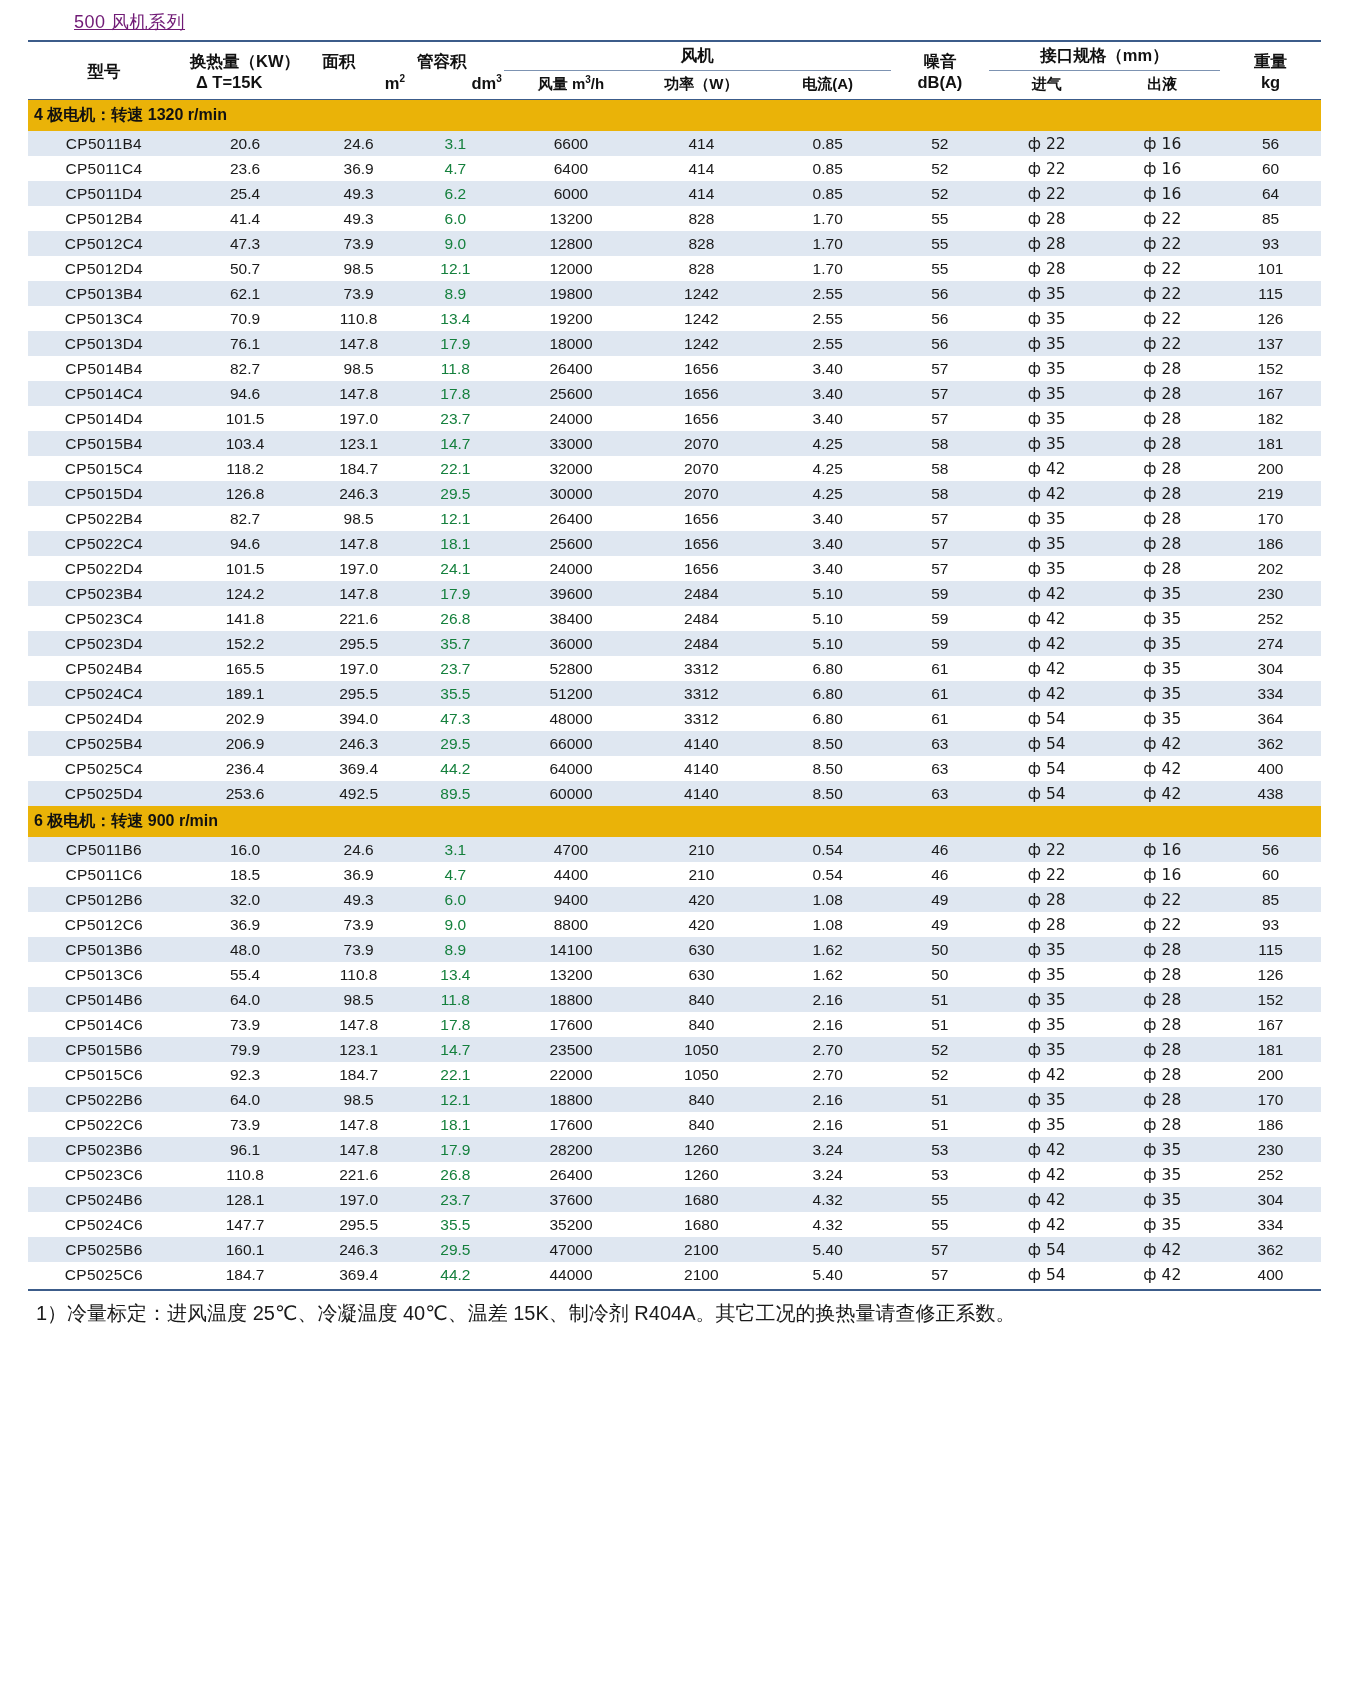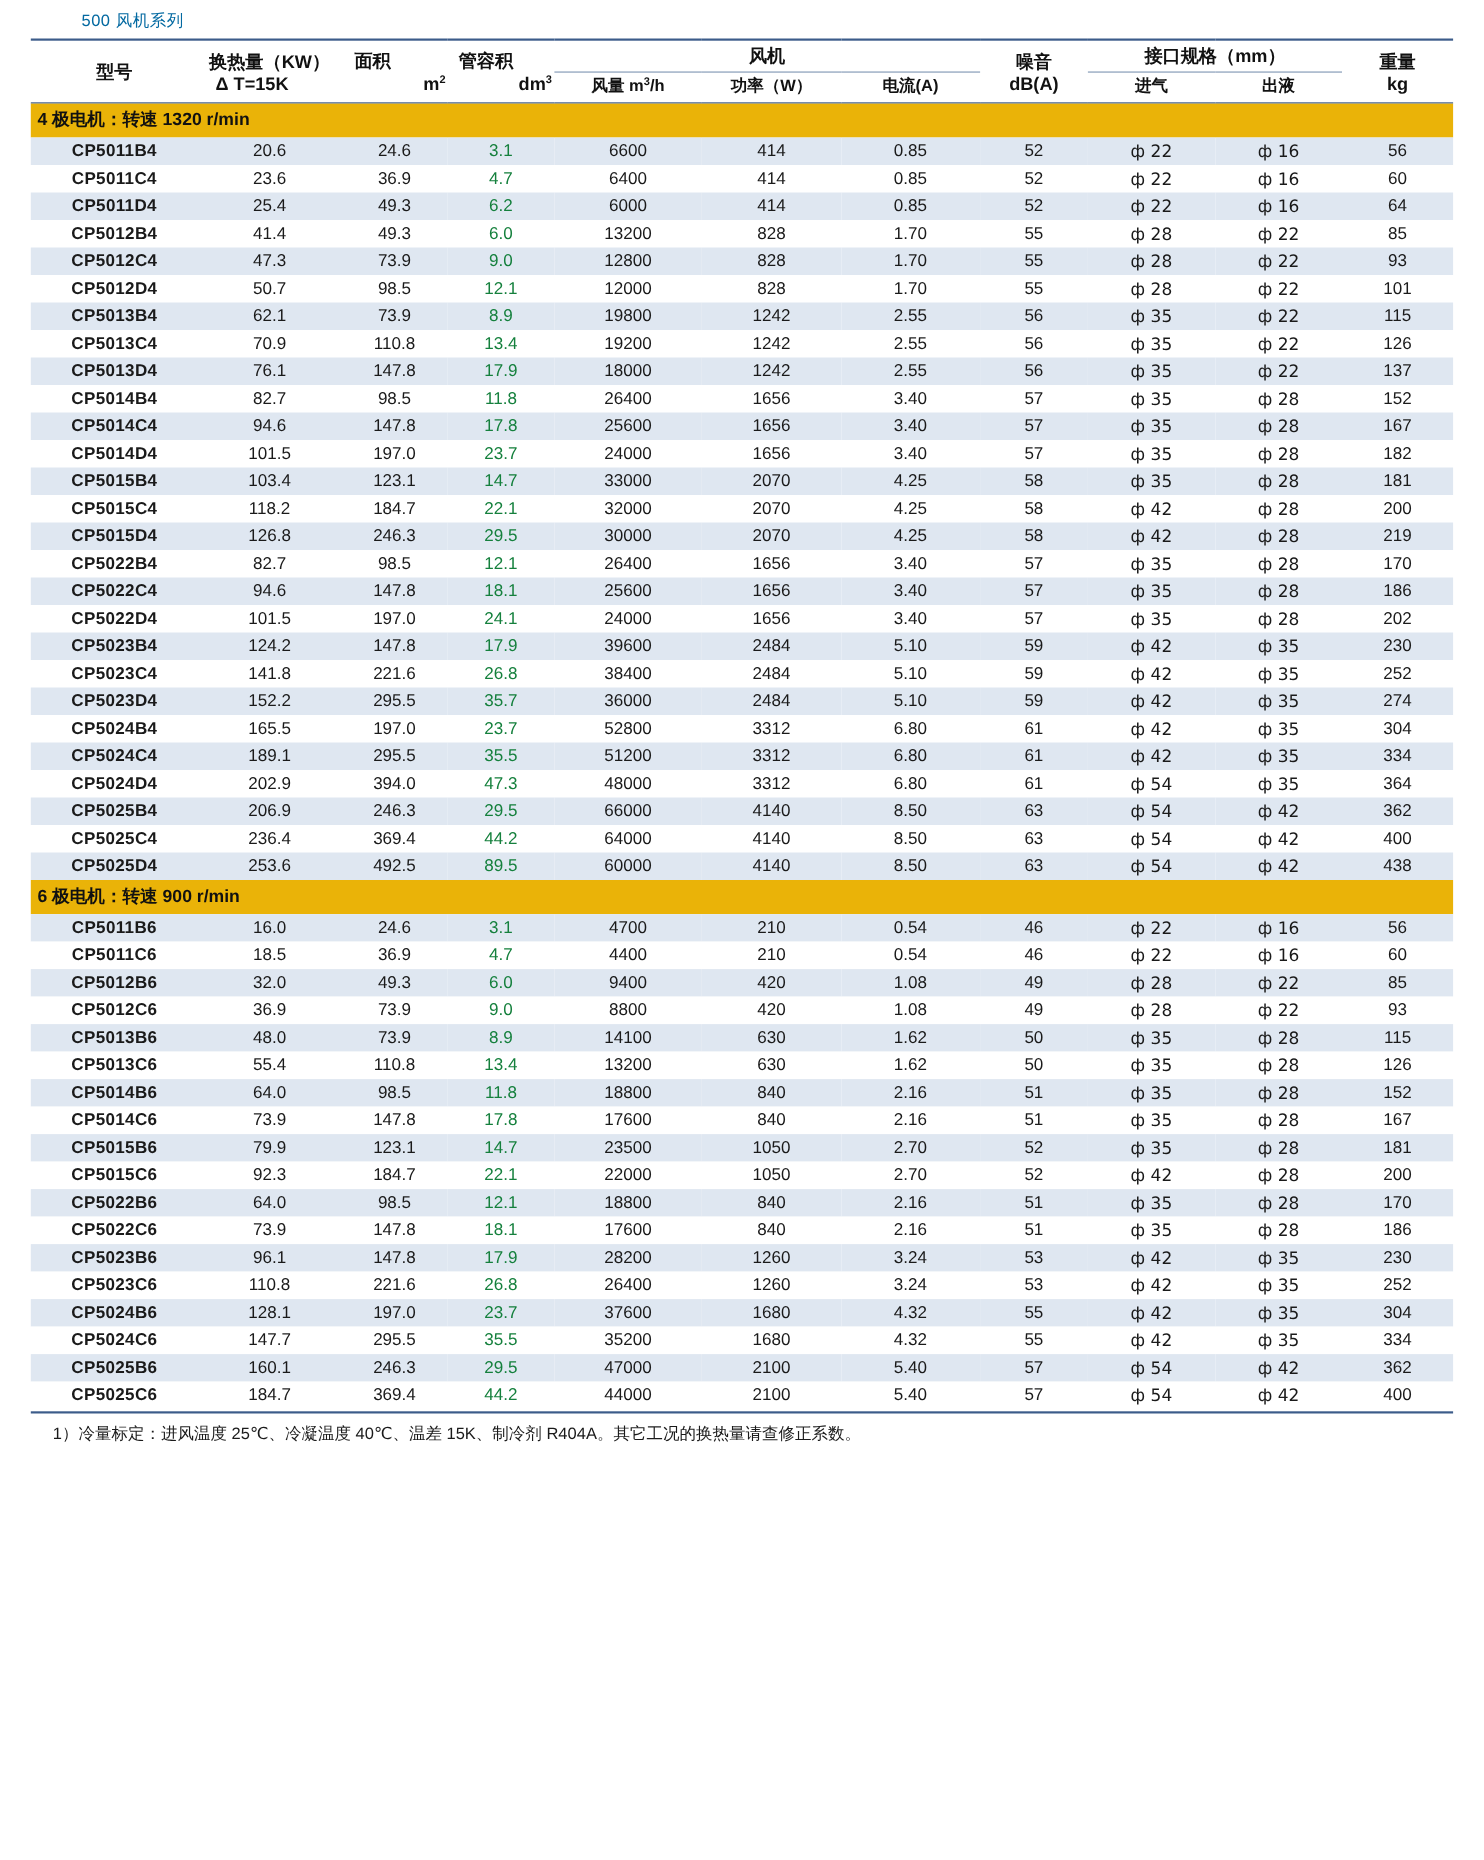--- a/index.html
+++ b/index.html
@@ -11,24 +11,25 @@
     font-family: "Liberation Sans", "DejaVu Sans", sans-serif;
     color: #1a1a1a;
     width: 1349px;
   }
   .page {
     width: 1349px;
     box-sizing: border-box;
     padding: 6px 28px 10px 28px;
   }
   .series-title {
-    font-size: 15px;
-    color: #0369a1;
+    font-size: 18px;
+    color: #701a75;
     padding: 4px 0 6px 46px;
     letter-spacing: .5px;
+    text-decoration: underline;
   }
   table.spec {
     border-collapse: collapse;
     width: 100%;
     table-layout: fixed;
   }
   table.spec col.c-model   { width: 11.3%; }
   table.spec col.c-heat    { width: 9.7%; }
   table.spec col.c-area    { width: 7.2%; }
   table.spec col.c-vol     { width: 7.2%; }
@@ -74,40 +75,40 @@
     background: #eab308;
   }
   tr.data td {
     font-size: 15.5px;
     text-align: center;
     padding: 3.5px 2px;
     color: #1a1a1a;
     white-space: nowrap;
   }
   tr.data td.model {
-    font-weight: bold;
+    font-weight: normal;
     letter-spacing: .3px;
   }
   tr.data td.vol {
     color: #15803d;
   }
   tr.alt td {
     background: #dfe7f1;
   }
   tr.plain td {
     background: #ffffff;
   }
   .footer {
     border-top: 2px solid #3c5c8a;
     margin-top: 2px;
     padding-top: 8px;
   }
   .footer p {
-    margin: 0 0 6px 16px;
-    font-size: 15px;
+    margin: 0 0 6px 4px;
+    font-size: 20px;
     color: #1a1a1a;
     padding-left: 4px;
     line-height: 1.45;
   }
   .phi { font-family: "DejaVu Sans", sans-serif; }
 </style>
 </head>
 <body>
 
 <div class="page">

